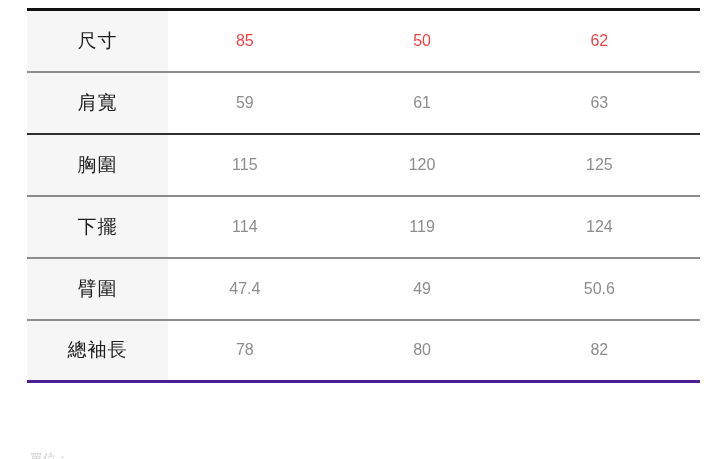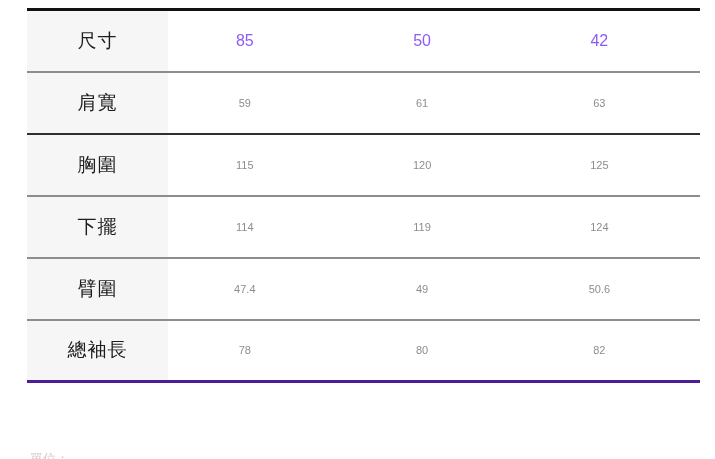--- a/index.html
+++ b/index.html
@@ -53,28 +53,28 @@
     background: #f6f6f6;
     font-weight: bold;
     color: #1d1d1d;
     font-size: 19px;
     letter-spacing: 1px;
   }
 
   .head-cell {
     background: #ffffff;
     font-weight: bold;
-    color: #8b5cf6;
+    color: #ef4444;
     font-size: 16px;
   }
 
   .val-cell {
     background: #ffffff;
     color: #8d8d8d;
-    font-size: 11px;
+    font-size: 16px;
   }
 
   
   .val-cell > span, .head-cell > span {
     display: inline-block;
     transform: translateX(-12px);
   }
   .label-cell > span { display: inline-block; }
 
   
@@ -109,21 +109,21 @@
         <td class="label-cell">
           <span>尺寸</span>
         </td>
         <td class="head-cell">
           <span>85</span>
         </td>
         <td class="head-cell">
           <span>50</span>
         </td>
         <td class="head-cell">
-          <span>42</span>
+          <span>62</span>
         </td>
       </tr>
 
       <tr class="sep-light">
         <td class="label-cell">
           <span>肩寬</span>
         </td>
         <td class="val-cell">
           <span>59</span>
         </td>

